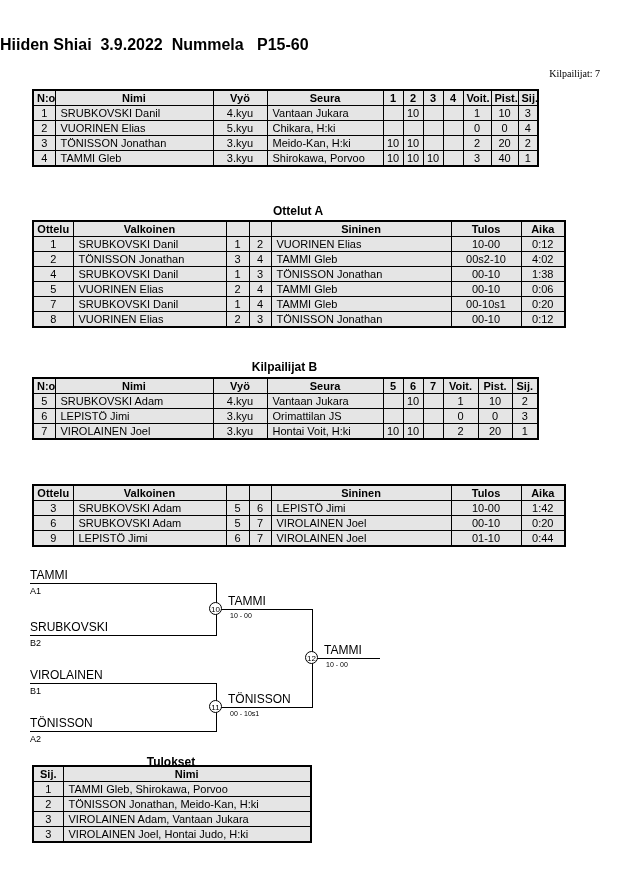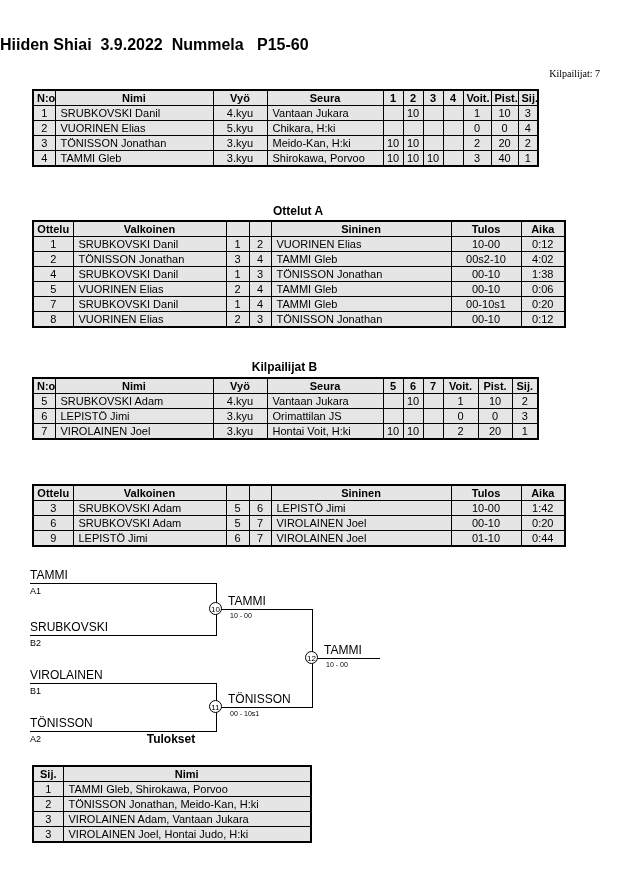--- a/index.html
+++ b/index.html
@@ -14,21 +14,21 @@
     position: absolute; top: 36px; left: 0; width: 630px;
     text-align: left; font-size: 16px; font-weight: bold; white-space: pre;
   }
   .competitors-label { position: absolute; top: 68px; right: 30px; font-size: 10px; font-family: Liberation Serif, serif; }
 
   .section-title { position: absolute; font-size: 12px; font-weight: bold; text-align: center; }
   #pool-a-title    { top: 66px;  left: 32px; width: 505px; }
   #matches-a-title { top: 204px; left: 32px; width: 532px; }
   #pool-b-title    { top: 360px; left: 32px; width: 505px; }
   #matches-b-title { top: 468px; left: 32px; width: 532px; }
-  #results-title   { top: 732px; left: 32px; width: 278px; }
+  #results-title   { top: 755px; left: 32px; width: 278px; }
 
   table {
     border-collapse: collapse; table-layout: fixed; position: absolute;
     background: #e5e5e5; border: 2px solid #000;
   }
   th, td {
     border: 1px solid #000; font-size: 11px; height: 15px;
     padding: 1px 3px; text-align: center; white-space: nowrap; overflow: hidden;
   }
   th { font-weight: bold; }

